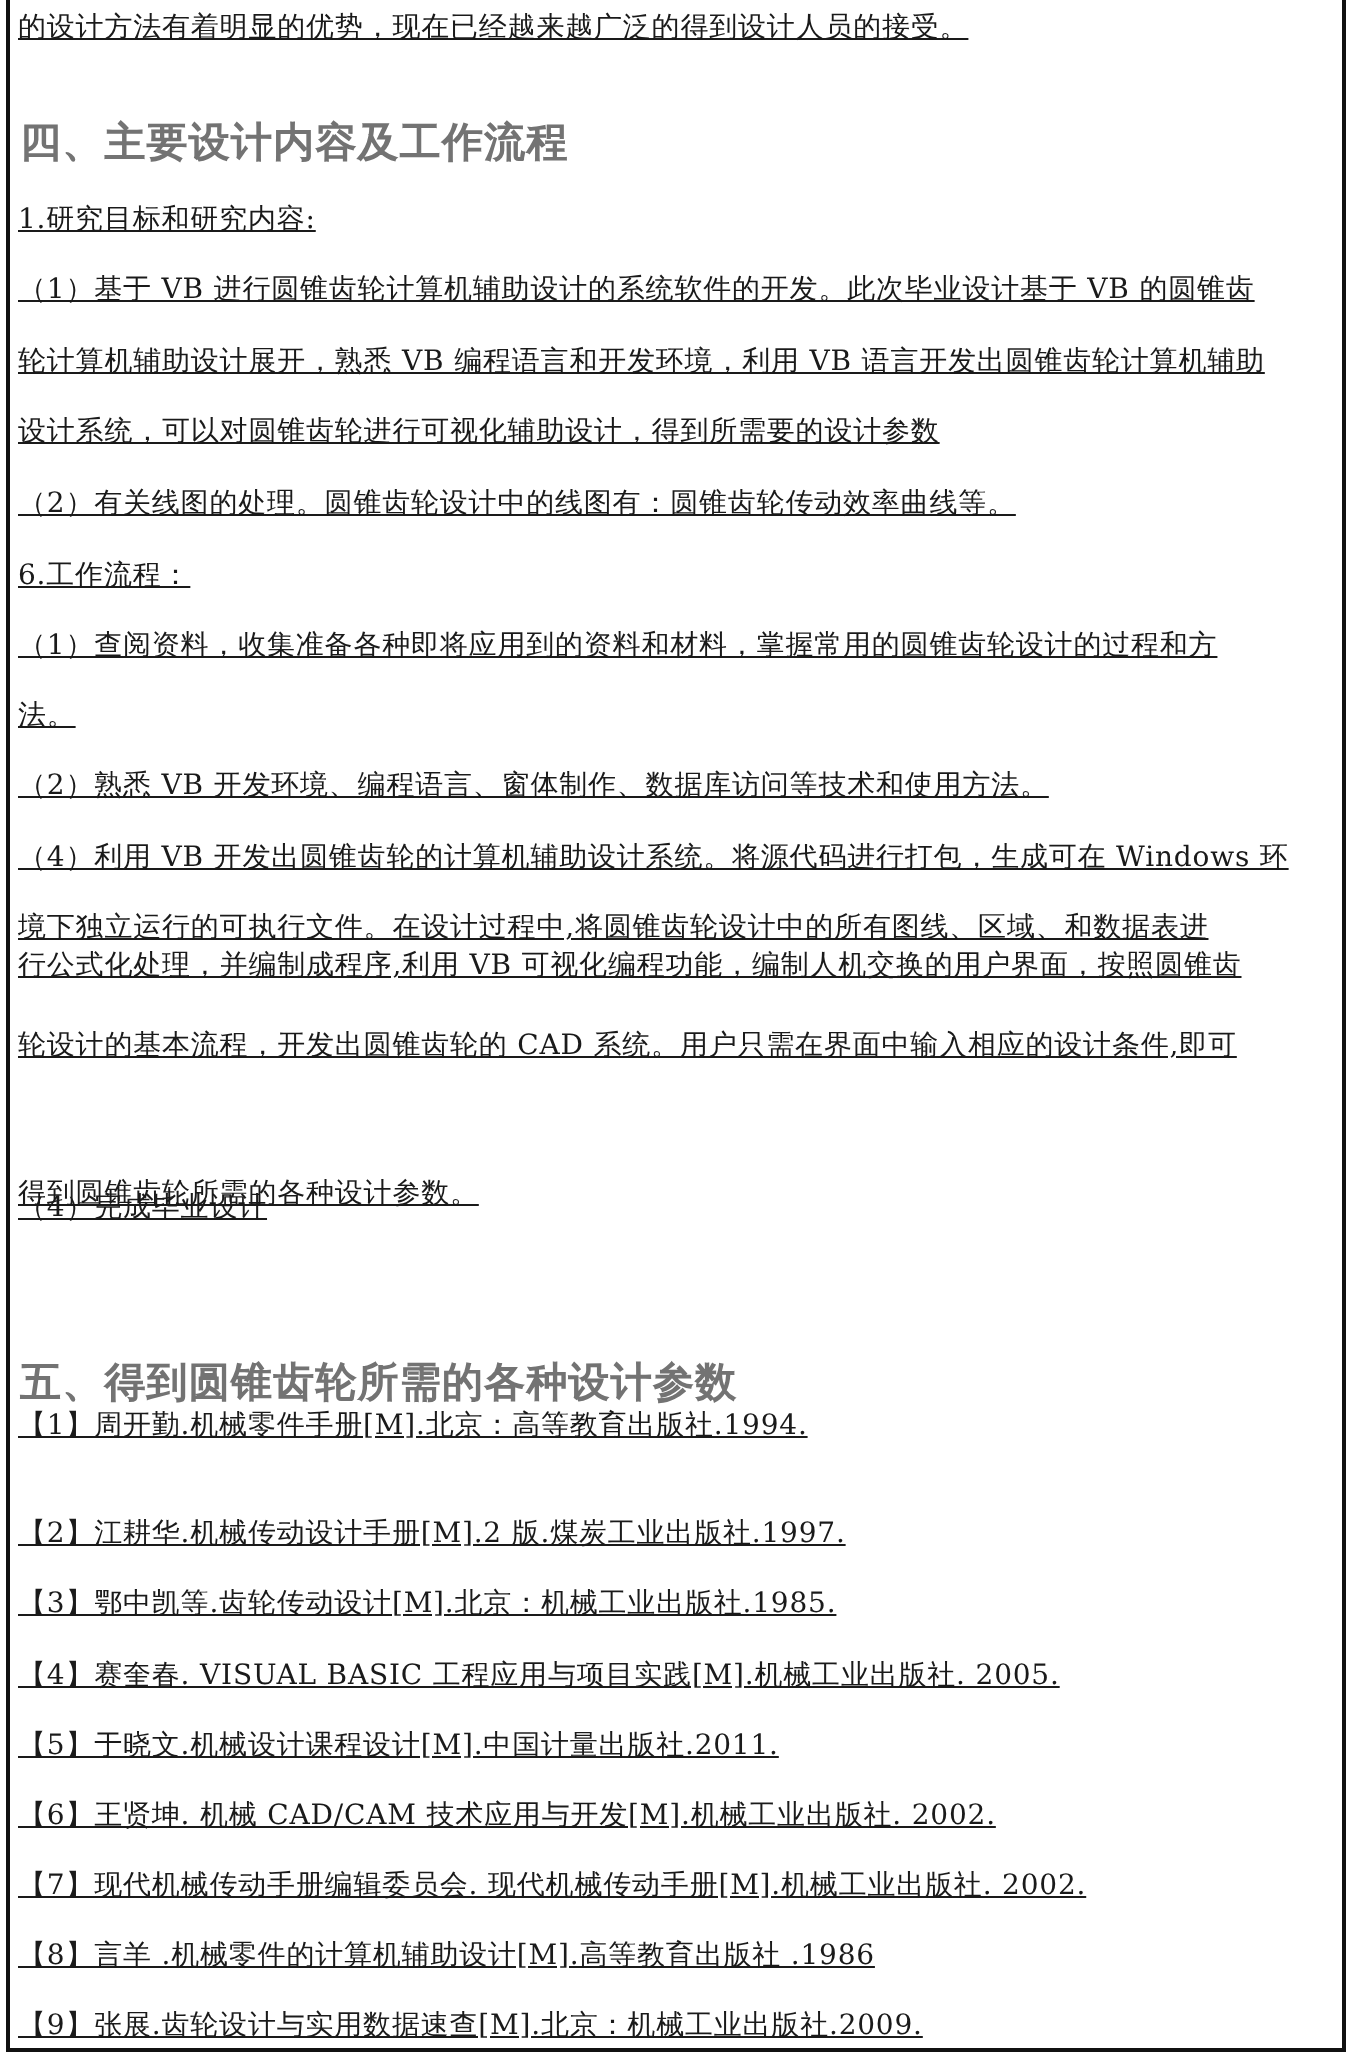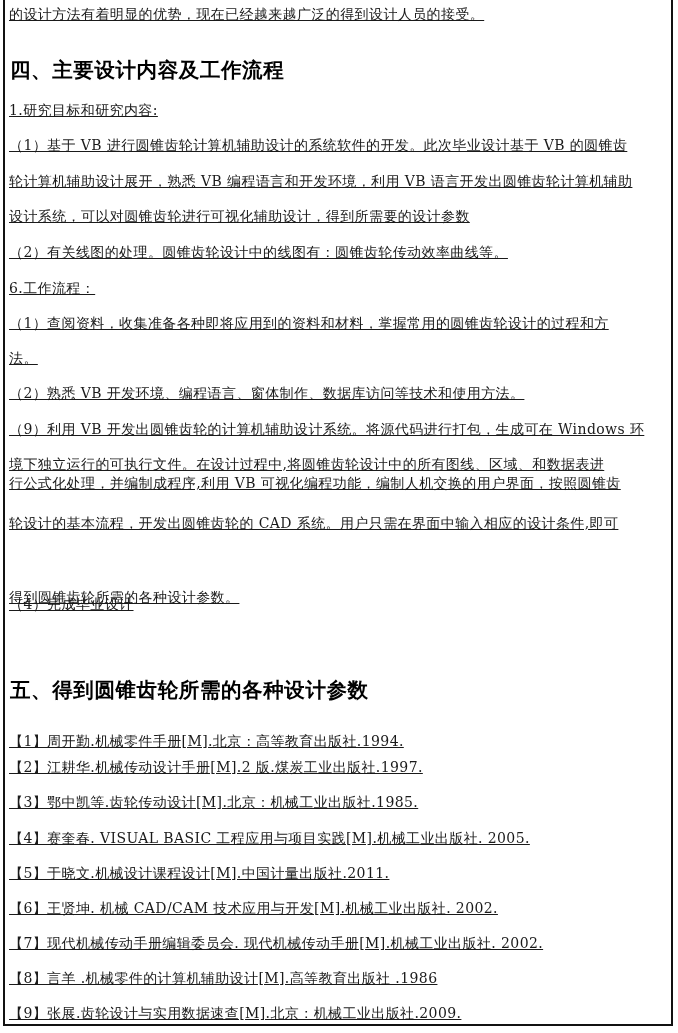--- a/index.html
+++ b/index.html
@@ -2,22 +2,22 @@
 <html><head>
 <meta charset="utf-8">
 <style>
   html, body { margin:0; padding:0; background:#ffffff; }
   body { width:678px; height:1033px; position:relative; overflow:hidden;
          font-family:"DejaVu Serif","Liberation Serif",serif; color:#1a1a1a; }
   #box { position:absolute; left:3px; top:-2px; width:670px; height:1028px;
          border:2px solid #111; border-top:none; box-sizing:border-box; }
   .ln { position:absolute; left:9px; white-space:nowrap; font-size:14px;
         line-height:18px; letter-spacing:0.4px;text-decoration:underline; }
-  .h { position:absolute; left:10px; white-space:nowrap; font-family:Liberation Mono, monospace;
-       font-weight:bold; font-size:20.5px; line-height:26px; letter-spacing:0.6px; color:#000000; }
+  .h { position:absolute; left:10px; white-space:nowrap; font-family:Liberation Sans, sans-serif;
+       font-weight:bold; font-size:20.5px; line-height:26px; letter-spacing:0.6px; color:#737373; }
 </style>
 </head>
 <body>
 
 <div id="box"></div>
 
 <div class="ln" style="top:5px">的设计方法有着明显的优势，现在已经越来越广泛的得到设计人员的接受。</div>
 
 <div class="h" style="top:59px">四、主要设计内容及工作流程</div>
 
@@ -29,31 +29,31 @@
 
 <div class="ln" style="top:243px">（2）有关线图的处理。圆锥齿轮设计中的线图有：圆锥齿轮传动效率曲线等。</div>
 
 <div class="ln" style="top:279px"> 6.工作流程：</div>
 
 <div class="ln" style="top:314px">（1）查阅资料，收集准备各种即将应用到的资料和材料，掌握常用的圆锥齿轮设计的过程和方</div>
 <div class="ln" style="top:349px">法。</div>
 
 <div class="ln" style="top:384px">（2）熟悉 VB 开发环境、编程语言、窗体制作、数据库访问等技术和使用方法。</div>
 
-<div class="ln" style="top:420px">（9）利用 VB 开发出圆锥齿轮的计算机辅助设计系统。将源代码进行打包，生成可在 Windows 环</div>
+<div class="ln" style="top:420px">（4）利用 VB 开发出圆锥齿轮的计算机辅助设计系统。将源代码进行打包，生成可在 Windows 环</div>
 <div class="ln" style="top:455px">境下独立运行的可执行文件。在设计过程中,将圆锥齿轮设计中的所有图线、区域、和数据表进</div>
 <div class="ln" style="top:474px">行公式化处理，并编制成程序,利用 VB 可视化编程功能，编制人机交换的用户界面，按照圆锥齿</div>
 <div class="ln" style="top:514px">轮设计的基本流程，开发出圆锥齿轮的 CAD 系统。用户只需在界面中输入相应的设计条件,即可</div>
 <div class="ln" style="top:588px">得到圆锥齿轮所需的各种设计参数。</div>
 
 <div class="ln" style="top:595px">（4）完成毕业设计</div>
 
 <div class="h" style="top:679px">五、得到圆锥齿轮所需的各种设计参数</div>
 
-<div class="ln" style="top:732px">【1】周开勤.机械零件手册[M].北京：高等教育出版社.1994.</div>
+<div class="ln" style="top:704px">【1】周开勤.机械零件手册[M].北京：高等教育出版社.1994.</div>
 <div class="ln" style="top:758px">【2】江耕华.机械传动设计手册[M].2 版.煤炭工业出版社.1997.</div>
 <div class="ln" style="top:793px">【3】鄂中凯等.齿轮传动设计[M].北京：机械工业出版社.1985.</div>
 <div class="ln" style="top:829px">【4】赛奎春. VISUAL BASIC 工程应用与项目实践[M].机械工业出版社. 2005.</div>
 <div class="ln" style="top:864px">【5】于晓文.机械设计课程设计[M].中国计量出版社.2011.</div>
 <div class="ln" style="top:899px">【6】王贤坤. 机械 CAD/CAM 技术应用与开发[M].机械工业出版社. 2002.</div>
 <div class="ln" style="top:934px">【7】现代机械传动手册编辑委员会. 现代机械传动手册[M].机械工业出版社. 2002.</div>
 <div class="ln" style="top:969px">【8】言羊 .机械零件的计算机辅助设计[M].高等教育出版社 .1986</div>
 <div class="ln" style="top:1004px">【9】张展.齿轮设计与实用数据速查[M].北京：机械工业出版社.2009.</div>
 
 </body></html>

